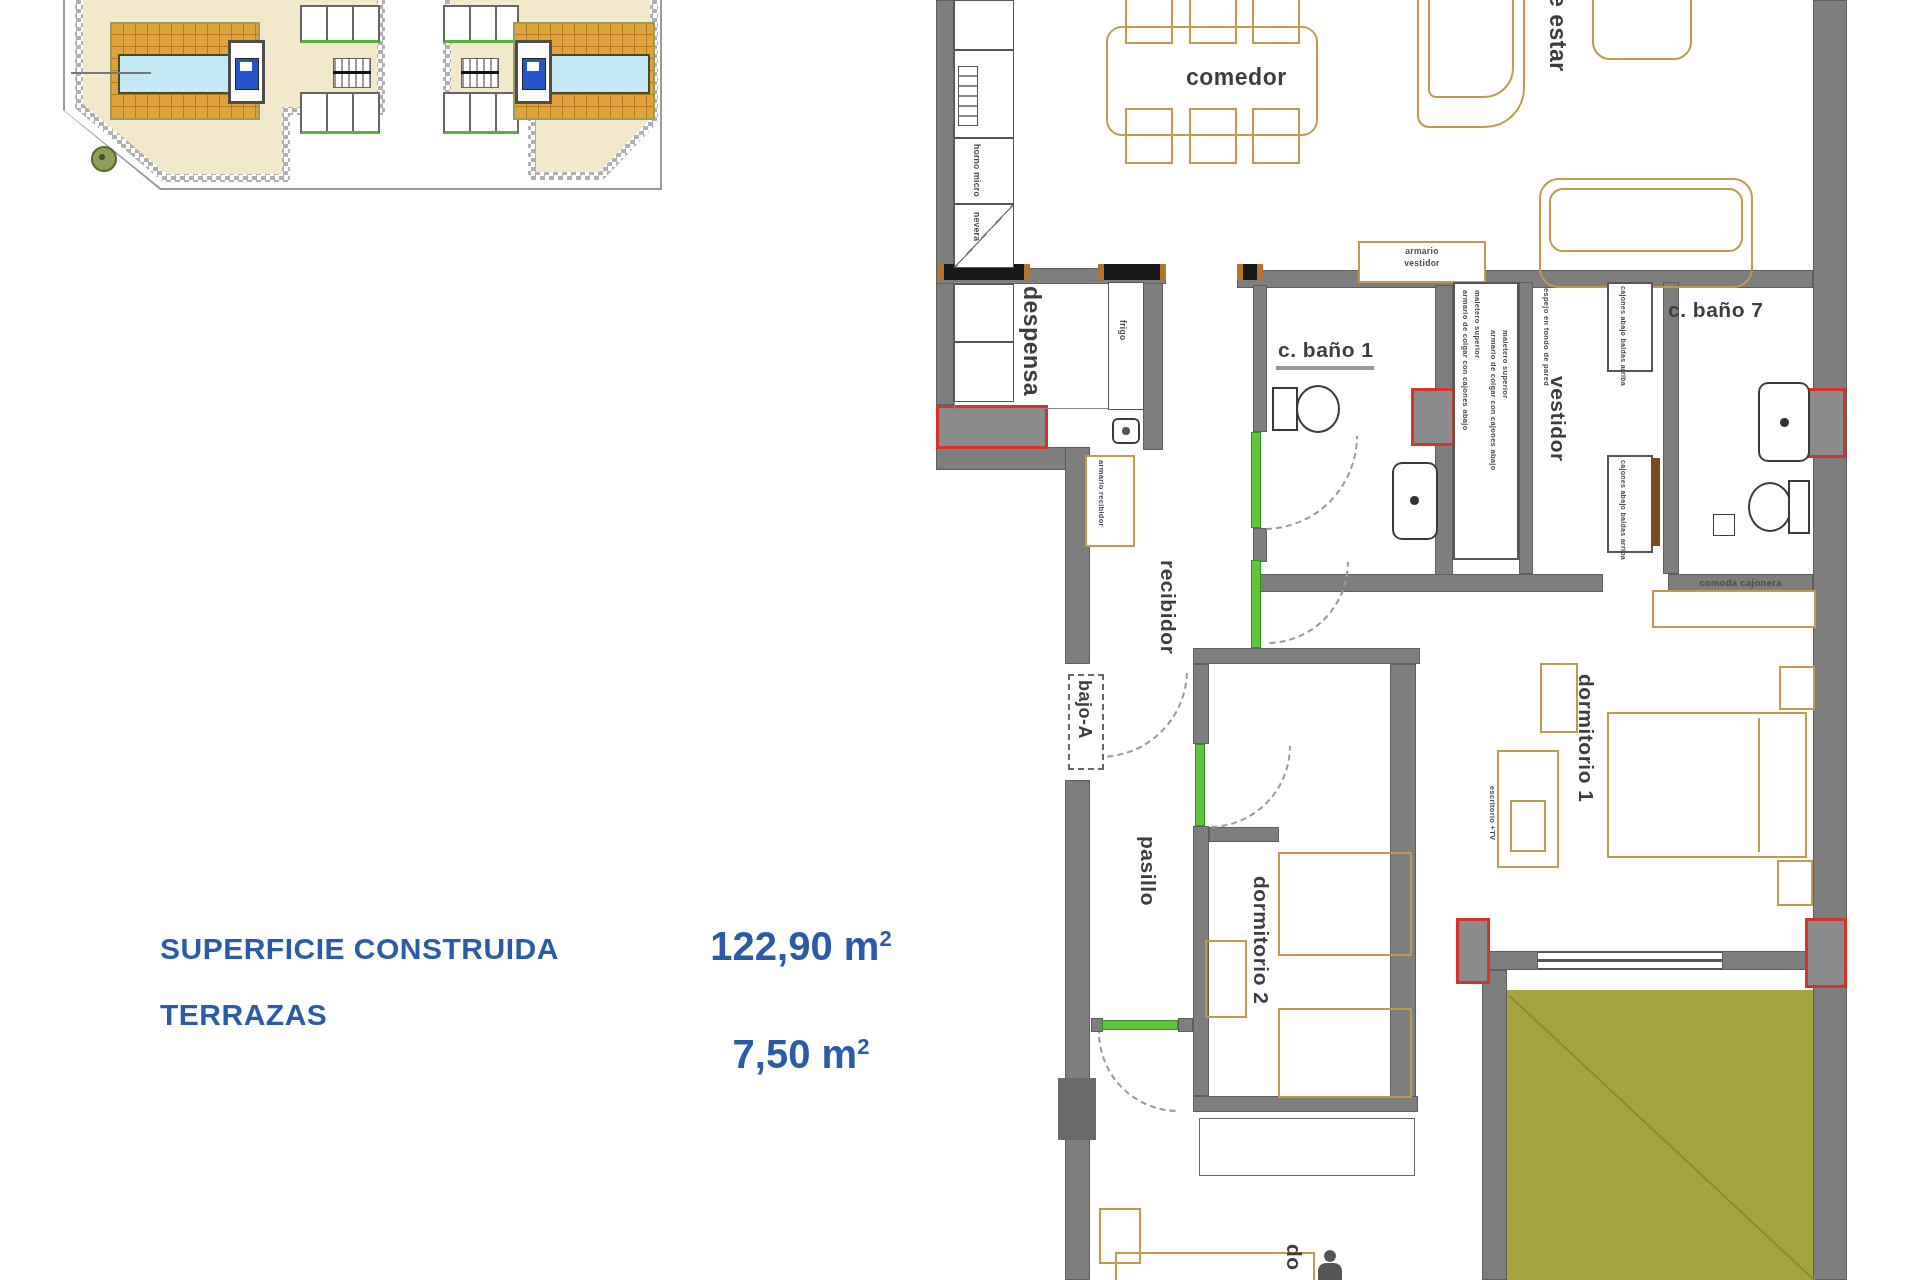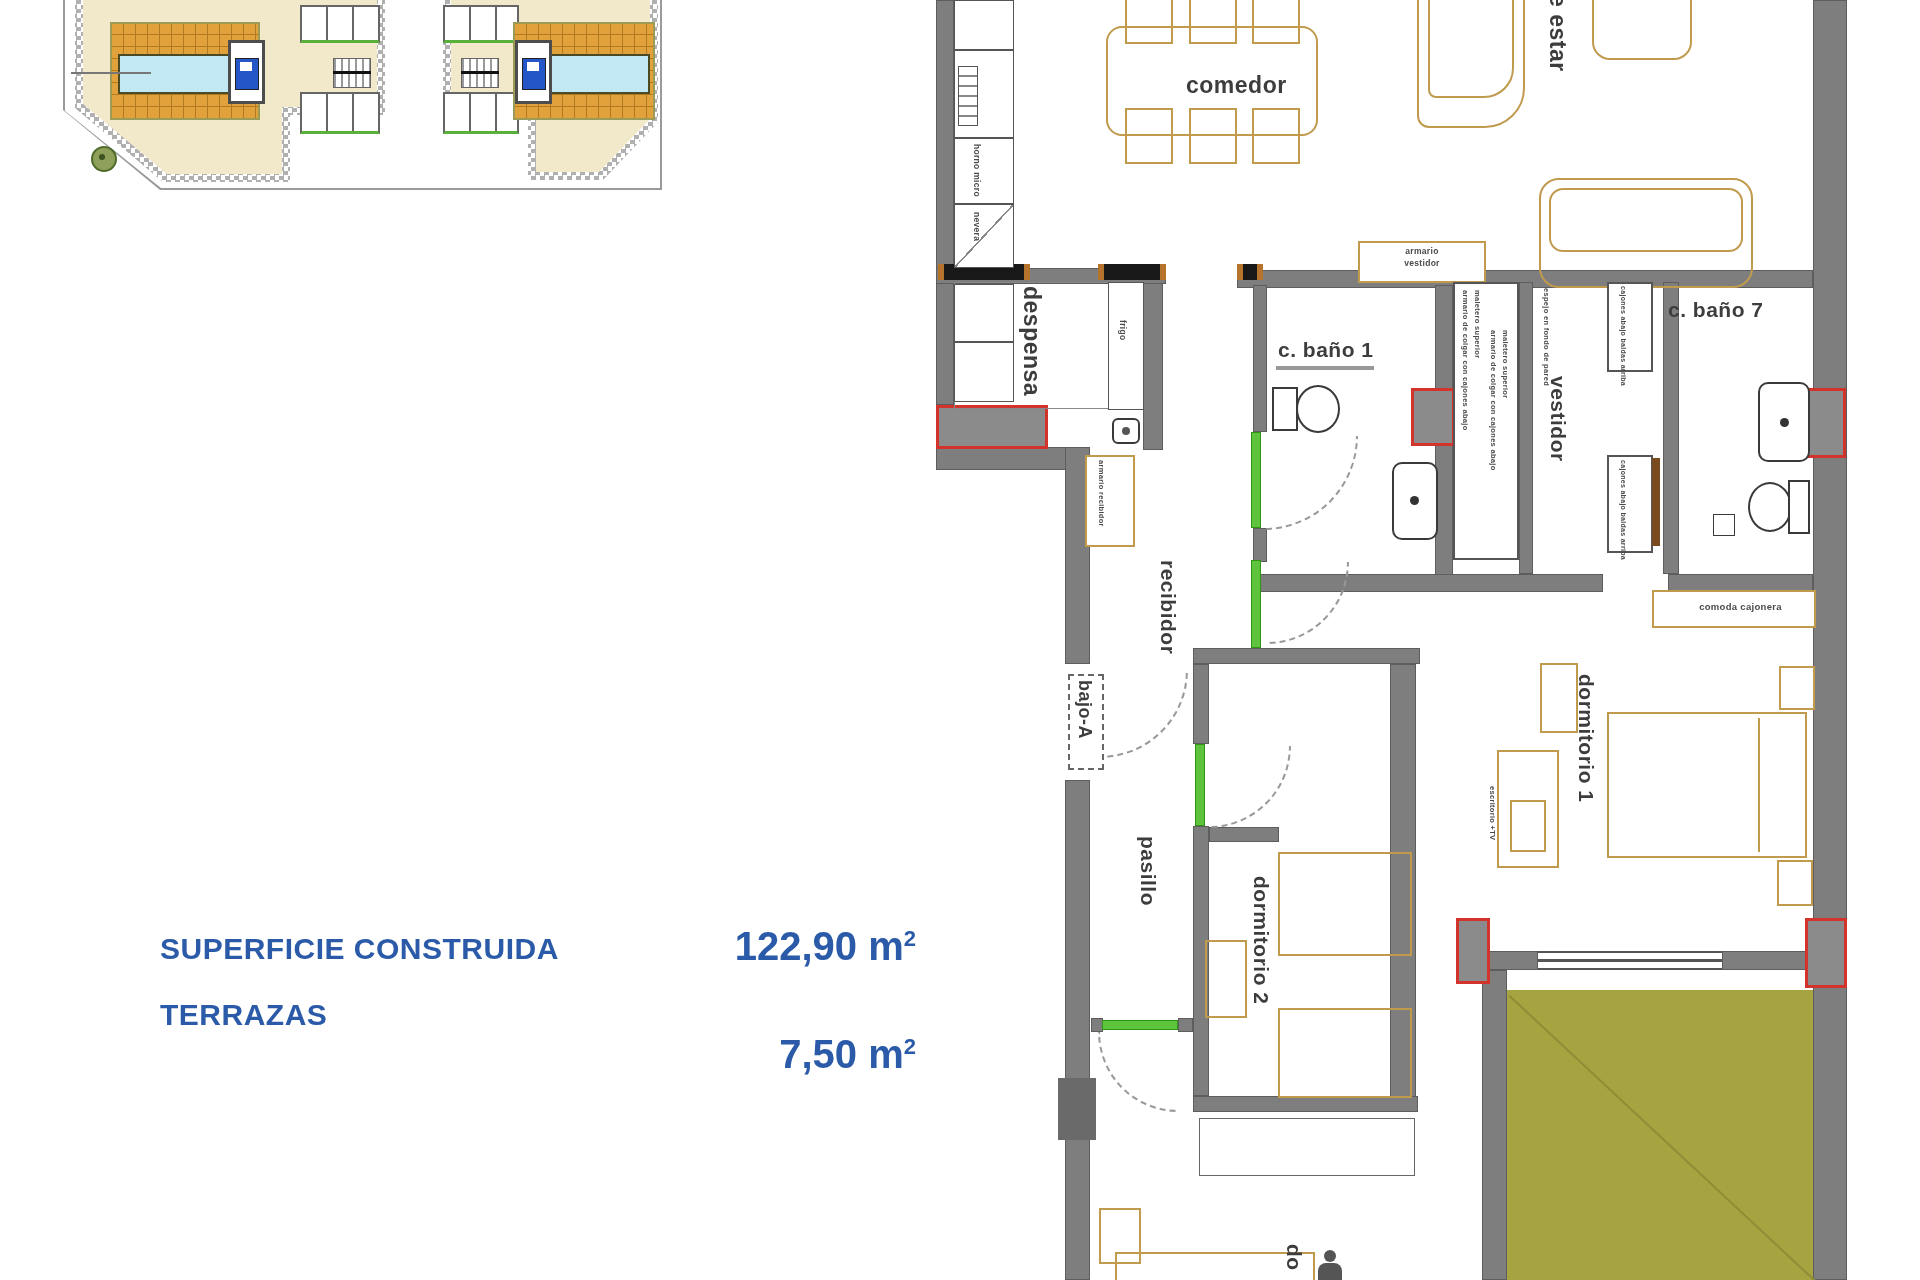--- a/index.html
+++ b/index.html
@@ -13,21 +13,21 @@
   .gd{background:#5ec43b;border:1px solid #2f9418;box-sizing:border-box;}
   .arc{border:0 dashed #999;box-sizing:border-box;}
   .fo{border:2px solid #c09b4e;box-sizing:border-box;background:transparent;}
   .cl{background:#fff;border:2px solid #555;box-sizing:border-box;}
   .fx{border:2px solid #3a3a3a;box-sizing:border-box;background:#fff;}
   .rl{color:#3d3d3d;font-weight:700;font-size:21px;letter-spacing:.5px;white-space:nowrap;}
   .v{writing-mode:vertical-rl;}
   .t{color:#4a4a4a;font-weight:700;font-size:8.5px;line-height:10px;letter-spacing:.3px;white-space:nowrap;}
   .meas{color:#2a5aa8;font-weight:700;white-space:nowrap;}
   .ml{font-size:30px;letter-spacing:.5px;}
-  .mv{font-size:40px;text-align:right;width:230px;}
+  .mv{font-size:40px;text-align:center;width:230px;}
   .mv sup{font-size:22px;}
   .checker{background:repeating-conic-gradient(#b0b0b0 0% 25%,#ffffff 0% 50%) 0 0/9px 9px;}
   .beige{background:#f2e8ca;}
   .deck{background:#e2a23b;border:2px solid #9b9b55;box-sizing:border-box;
         background-image:repeating-linear-gradient(0deg,transparent 0 11px,#b17a20 11px 12px),
                          repeating-linear-gradient(90deg,transparent 0 11px,#b17a20 11px 12px);}
   .pool{background:#c2e9f3;border:2px solid #4b4b23;box-sizing:border-box;}
   .stairs{background:repeating-linear-gradient(90deg,#9a9a9a 0 2px,#fff 2px 7px);border:1px solid #666;box-sizing:border-box;}
   .units{background:#fff;border:2px solid #666;box-sizing:border-box;
          background-image:repeating-linear-gradient(90deg,transparent 0 24px,#666 24px 26px);
@@ -129,21 +129,21 @@
   <b class="t v" style="left:972px;top:144px;">horno micro</b>
   <b class="t v" style="left:972px;top:212px;">nevera</b>
 
   <i class="fo" style="left:1106px;top:26px;width:212px;height:110px;border-radius:16px;"></i>
   <i class="fo" style="left:1125px;top:-12px;width:48px;height:56px;"></i>
   <i class="fo" style="left:1189px;top:-12px;width:48px;height:56px;"></i>
   <i class="fo" style="left:1252px;top:-12px;width:48px;height:56px;"></i>
   <i class="fo" style="left:1125px;top:108px;width:48px;height:56px;"></i>
   <i class="fo" style="left:1189px;top:108px;width:48px;height:56px;"></i>
   <i class="fo" style="left:1252px;top:108px;width:48px;height:56px;"></i>
-  <b class="rl" style="left:1186px;top:72px;font-size:23px;">comedor</b>
+  <b class="rl" style="left:1186px;top:64px;font-size:23px;">comedor</b>
 
   <i class="fo" style="left:1417px;top:-10px;width:108px;height:138px;border-radius:0 0 40px 12px;"></i>
   <i class="fo" style="left:1428px;top:-10px;width:86px;height:108px;border-radius:0 0 30px 8px;"></i>
   <i class="fo" style="left:1592px;top:-8px;width:100px;height:68px;border-radius:0 0 18px 18px;"></i>
   <i class="fo" style="left:1539px;top:178px;width:214px;height:110px;border-radius:20px;"></i>
   <i class="fo" style="left:1549px;top:188px;width:194px;height:64px;border-radius:14px;"></i>
   <b class="rl v" style="left:1544px;top:-6px;font-size:23px;">e estar</b>
 
   <i class="fo" style="left:1358px;top:241px;width:128px;height:42px;background:#fff;"></i>
   <b class="t" style="left:1358px;top:246px;width:128px;text-align:center;white-space:normal;">armario</b>
@@ -188,21 +188,21 @@
   <i style="left:1652px;top:458px;width:8px;height:88px;background:#7a4a21;"></i>
 
   <b class="rl" style="left:1668px;top:298px;">c. baño 7</b>
   <i class="fx" style="left:1758px;top:382px;width:52px;height:80px;border-radius:10px;"></i>
   <i style="left:1780px;top:418px;width:9px;height:9px;border-radius:50%;background:#333;"></i>
   <i class="fx" style="left:1748px;top:482px;width:44px;height:50px;border-radius:50%;"></i>
   <i class="fx" style="left:1788px;top:480px;width:22px;height:54px;"></i>
   <i class="fx" style="left:1713px;top:514px;width:22px;height:22px;border-width:1px;"></i>
 
   <i class="fo" style="left:1652px;top:590px;width:164px;height:38px;background:#fff;"></i>
-  <b class="t" style="left:1652px;top:602px;width:177px;text-align:center;font-size:9.5px;">comoda cajonera</b>
+  <b class="t" style="left:1652px;top:578px;width:177px;text-align:center;font-size:9.5px;">comoda cajonera</b>
 
   <b class="rl v" style="left:1574px;top:674px;">dormitorio 1</b>
   <i class="fo" style="left:1607px;top:712px;width:200px;height:146px;"></i>
   <i style="left:1758px;top:718px;width:2px;height:134px;background:#c09b4e;"></i>
   <i class="fo" style="left:1779px;top:666px;width:36px;height:44px;"></i>
   <i class="fo" style="left:1777px;top:860px;width:36px;height:46px;"></i>
   <i class="fo" style="left:1540px;top:663px;width:38px;height:70px;"></i>
   <i class="fo" style="left:1497px;top:750px;width:62px;height:118px;"></i>
   <i class="fo" style="left:1510px;top:800px;width:36px;height:52px;"></i>
   <b class="t v" style="left:1487px;top:786px;font-size:7.5px;">escritorio +TV</b>

